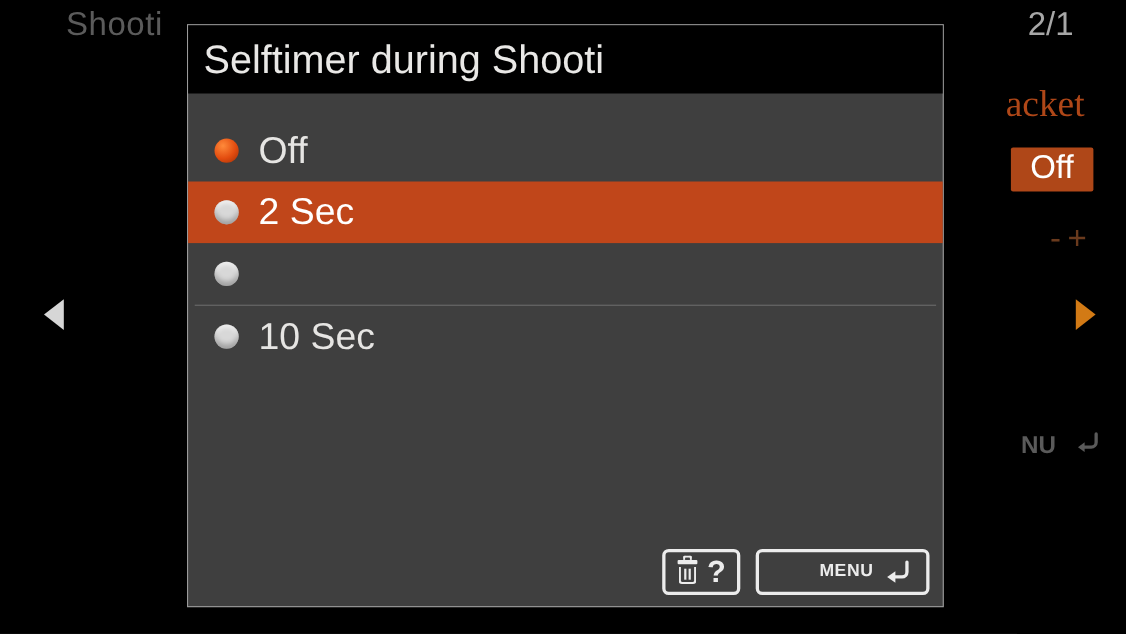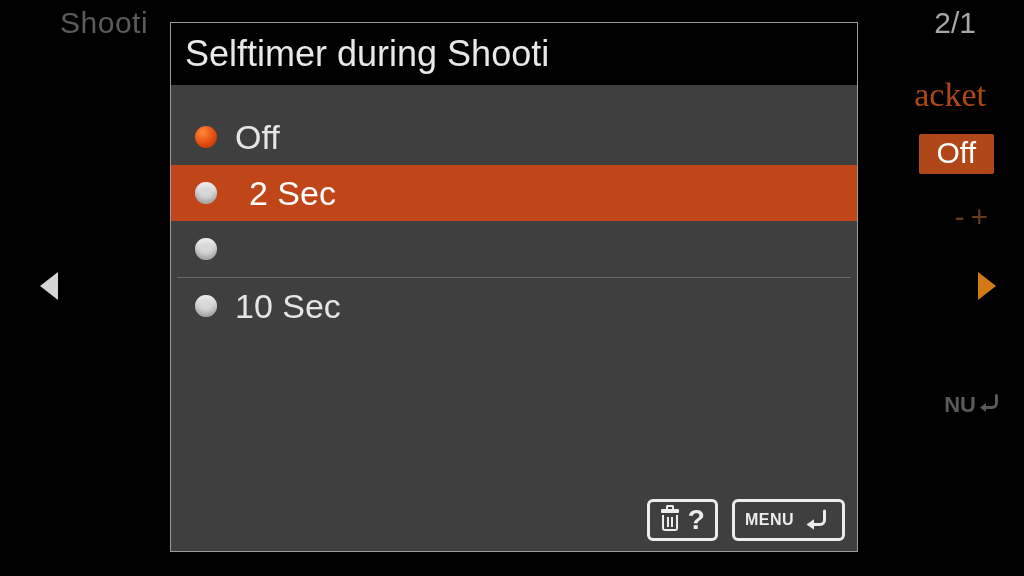--- a/index.html
+++ b/index.html
@@ -7,40 +7,40 @@
   .screen { position: relative; width: 1024px; height: 436px; background: #000; color: #ddd; }
 
   
   .bg-top { position: absolute; top: 6px; left: 60px; color: #5b5b5b; font-size: 30px; letter-spacing: 0.5px; }
   .bg-page { position: absolute; top: 6px; right: 48px; color: #a7a7a7; font-size: 30px; }
   .bg-acket { position: absolute; top: 76px; right: 38px; color: #af4718; font-size: 34px; font-family: Liberation Serif, serif; }
   .bg-off-badge { position: absolute; top: 134px; right: 30px; background: #af4718; color: #fff; font-size: 30px; padding: 2px 18px 4px; border-radius: 2px; }
   .bg-plus { position: absolute; top: 200px; right: 30px; color: #6a3a1d; font-size: 30px; letter-spacing: 6px; }
   .bg-left-arrow { position: absolute; top: 272px; left: 40px; width: 0; height: 0; border-top: 14px solid transparent; border-bottom: 14px solid transparent; border-right: 18px solid #d6d6d6; }
   .bg-right-arrow { position: absolute; top: 272px; right: 28px; width: 0; height: 0; border-top: 14px solid transparent; border-bottom: 14px solid transparent; border-left: 18px solid #d27a15; }
-  .bg-nu { position: absolute; bottom: 18px; right: 48px; color: #5a5a5a; font-size: 22px; font-weight: bold; }
+  .bg-nu { position: absolute; bottom: 18px; right: 64px; color: #5a5a5a; font-size: 22px; font-weight: bold; }
   .bg-back-icon { position: absolute; bottom: 16px; right: 20px; color: #5a5a5a; }
 
   
   .dialog { position: absolute; left: 170px; top: 22px; width: 688px; height: 530px; background: #3f3f3f; border: 1px solid #9b9b9b; display: flex; flex-direction: column; }
   .dialog-title { background: #000; color: #e9e8e6; font-size: 36px; padding: 10px 14px 10px 14px; }
   .dialog-body { flex: 1; padding: 24px 0 0 0; }
   .option { display: flex; align-items: center; height: 56px; padding: 0 20px 0 24px; font-size: 34px; color: #e6e5e3; position: relative; cursor: pointer; }
-  .option.selected { background: #c0461a; gap: 14px; }
+  .option.selected { background: #c0461a; }
   .option.selected .label { color: #fff; }
   .radio { width: 22px; height: 22px; border-radius: 50%; background: #d8d8d8; margin-right: 18px; flex-shrink: 0; position: relative; box-shadow: inset 0 -4px 5px rgba(0,0,0,0.25), inset 0 3px 4px rgba(255,255,255,0.6); }
   .radio.checked { background: radial-gradient(circle at 35% 30%, #ff8a3a 0%, #e34c0f 55%, #9e2f06 100%); box-shadow: none; }
   .label { line-height: 1; }
   .divider { height: 1px; background: #6a6a6a; margin: 0 6px; }
 
   
   .dialog-footer { display: flex; justify-content: flex-end; gap: 14px; padding: 8px 12px 10px; }
   .fbtn { border: 3px solid #ececec; border-radius: 6px; height: 42px; display: flex; align-items: center; justify-content: center; gap: 8px; padding: 0 10px; cursor: pointer; color: #ececec; background: transparent; }
   .fbtn .q { font-size: 28px; font-weight: bold; }
-  .fbtn .menu-txt { font-size: 16px; font-weight: 800; letter-spacing: 0.5px; }
+  .fbtn .menu-txt { font-size: 16px; font-weight: 800; letter-spacing: 0.5px; margin-left: 45px; }
 
   
   .trash { width: 20px; height: 22px; position: relative; }
   .trash .lid { position: absolute; top: 0; left: 1px; width: 18px; height: 4px; background: #ececec; border-radius: 1px; }
   .trash .handle { position: absolute; top: -4px; left: 6px; width: 8px; height: 4px; border: 2px solid #ececec; border-bottom: none; border-radius: 2px 2px 0 0; }
   .trash .bin { position: absolute; top: 6px; left: 2px; width: 16px; height: 16px; border: 2px solid #ececec; border-top: none; border-radius: 0 0 3px 3px; }
   .trash .bin::before, .trash .bin::after { content: ""; position: absolute; top: 2px; width: 2px; height: 10px; background: #ececec; }
   .trash .bin::before { left: 3px; }
   .trash .bin::after { right: 3px; }
 

